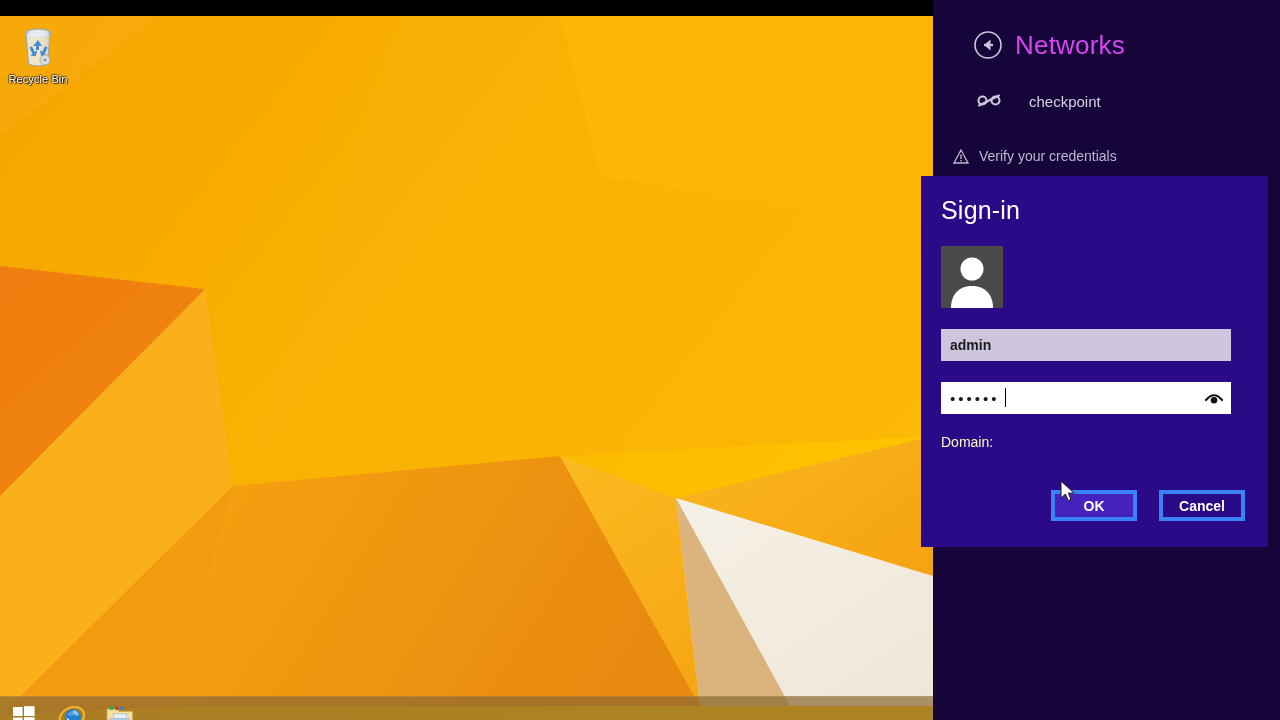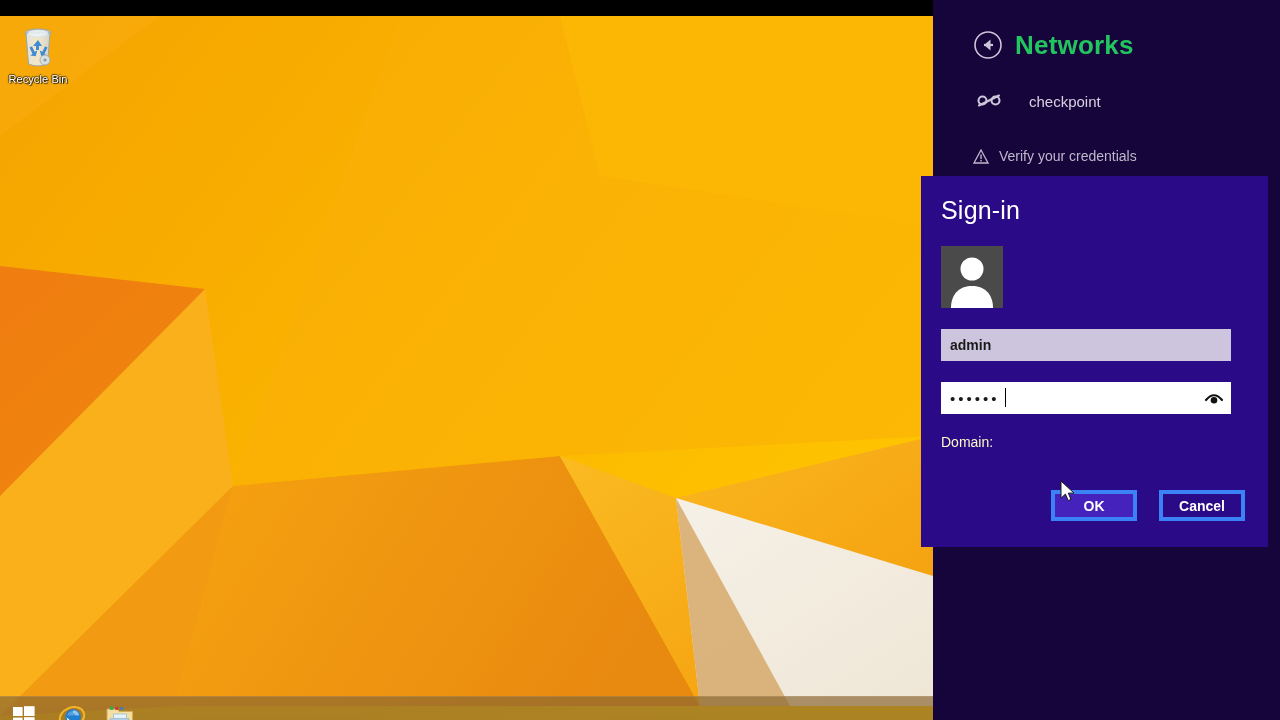--- a/index.html
+++ b/index.html
@@ -77,37 +77,37 @@
   }
   .net-header {
     display: flex;
     align-items: center;
     padding: 30px 0 0 40px;
     gap: 12px;
   }
   .back-btn { width: 30px; height: 30px; cursor: default; flex: 0 0 auto; }
   .net-title {
     font-size: 26px;
-    font-weight: 700;
-    color: #22c55e;
+    font-weight: 400;
+    color: #d946ef;
     letter-spacing: .2px;
     line-height: 30px;
   }
   .net-list { margin-top: 24px; }
   .net-item {
     display: flex;
     align-items: center;
     gap: 24px;
     padding: 6px 0 6px 40px;
     cursor: default;
   }
   .net-icon { width: 32px; height: 22px; flex: 0 0 auto; }
   .net-name { font-size: 15px; color: #d6d2e2; font-weight: 300; }
   .net-sub {
-    padding-left: 40px;
+    padding-left: 20px;
     margin-top: 30px;
     font-size: 14px;
     color: #bdb8cd;
     font-weight: 300;
     display: flex;
     align-items: flex-start;
     gap: 10px;
   }
   .warn-icon { width: 16px; height: 16px; flex:0 0 auto; margin-top: 1px; }
 

